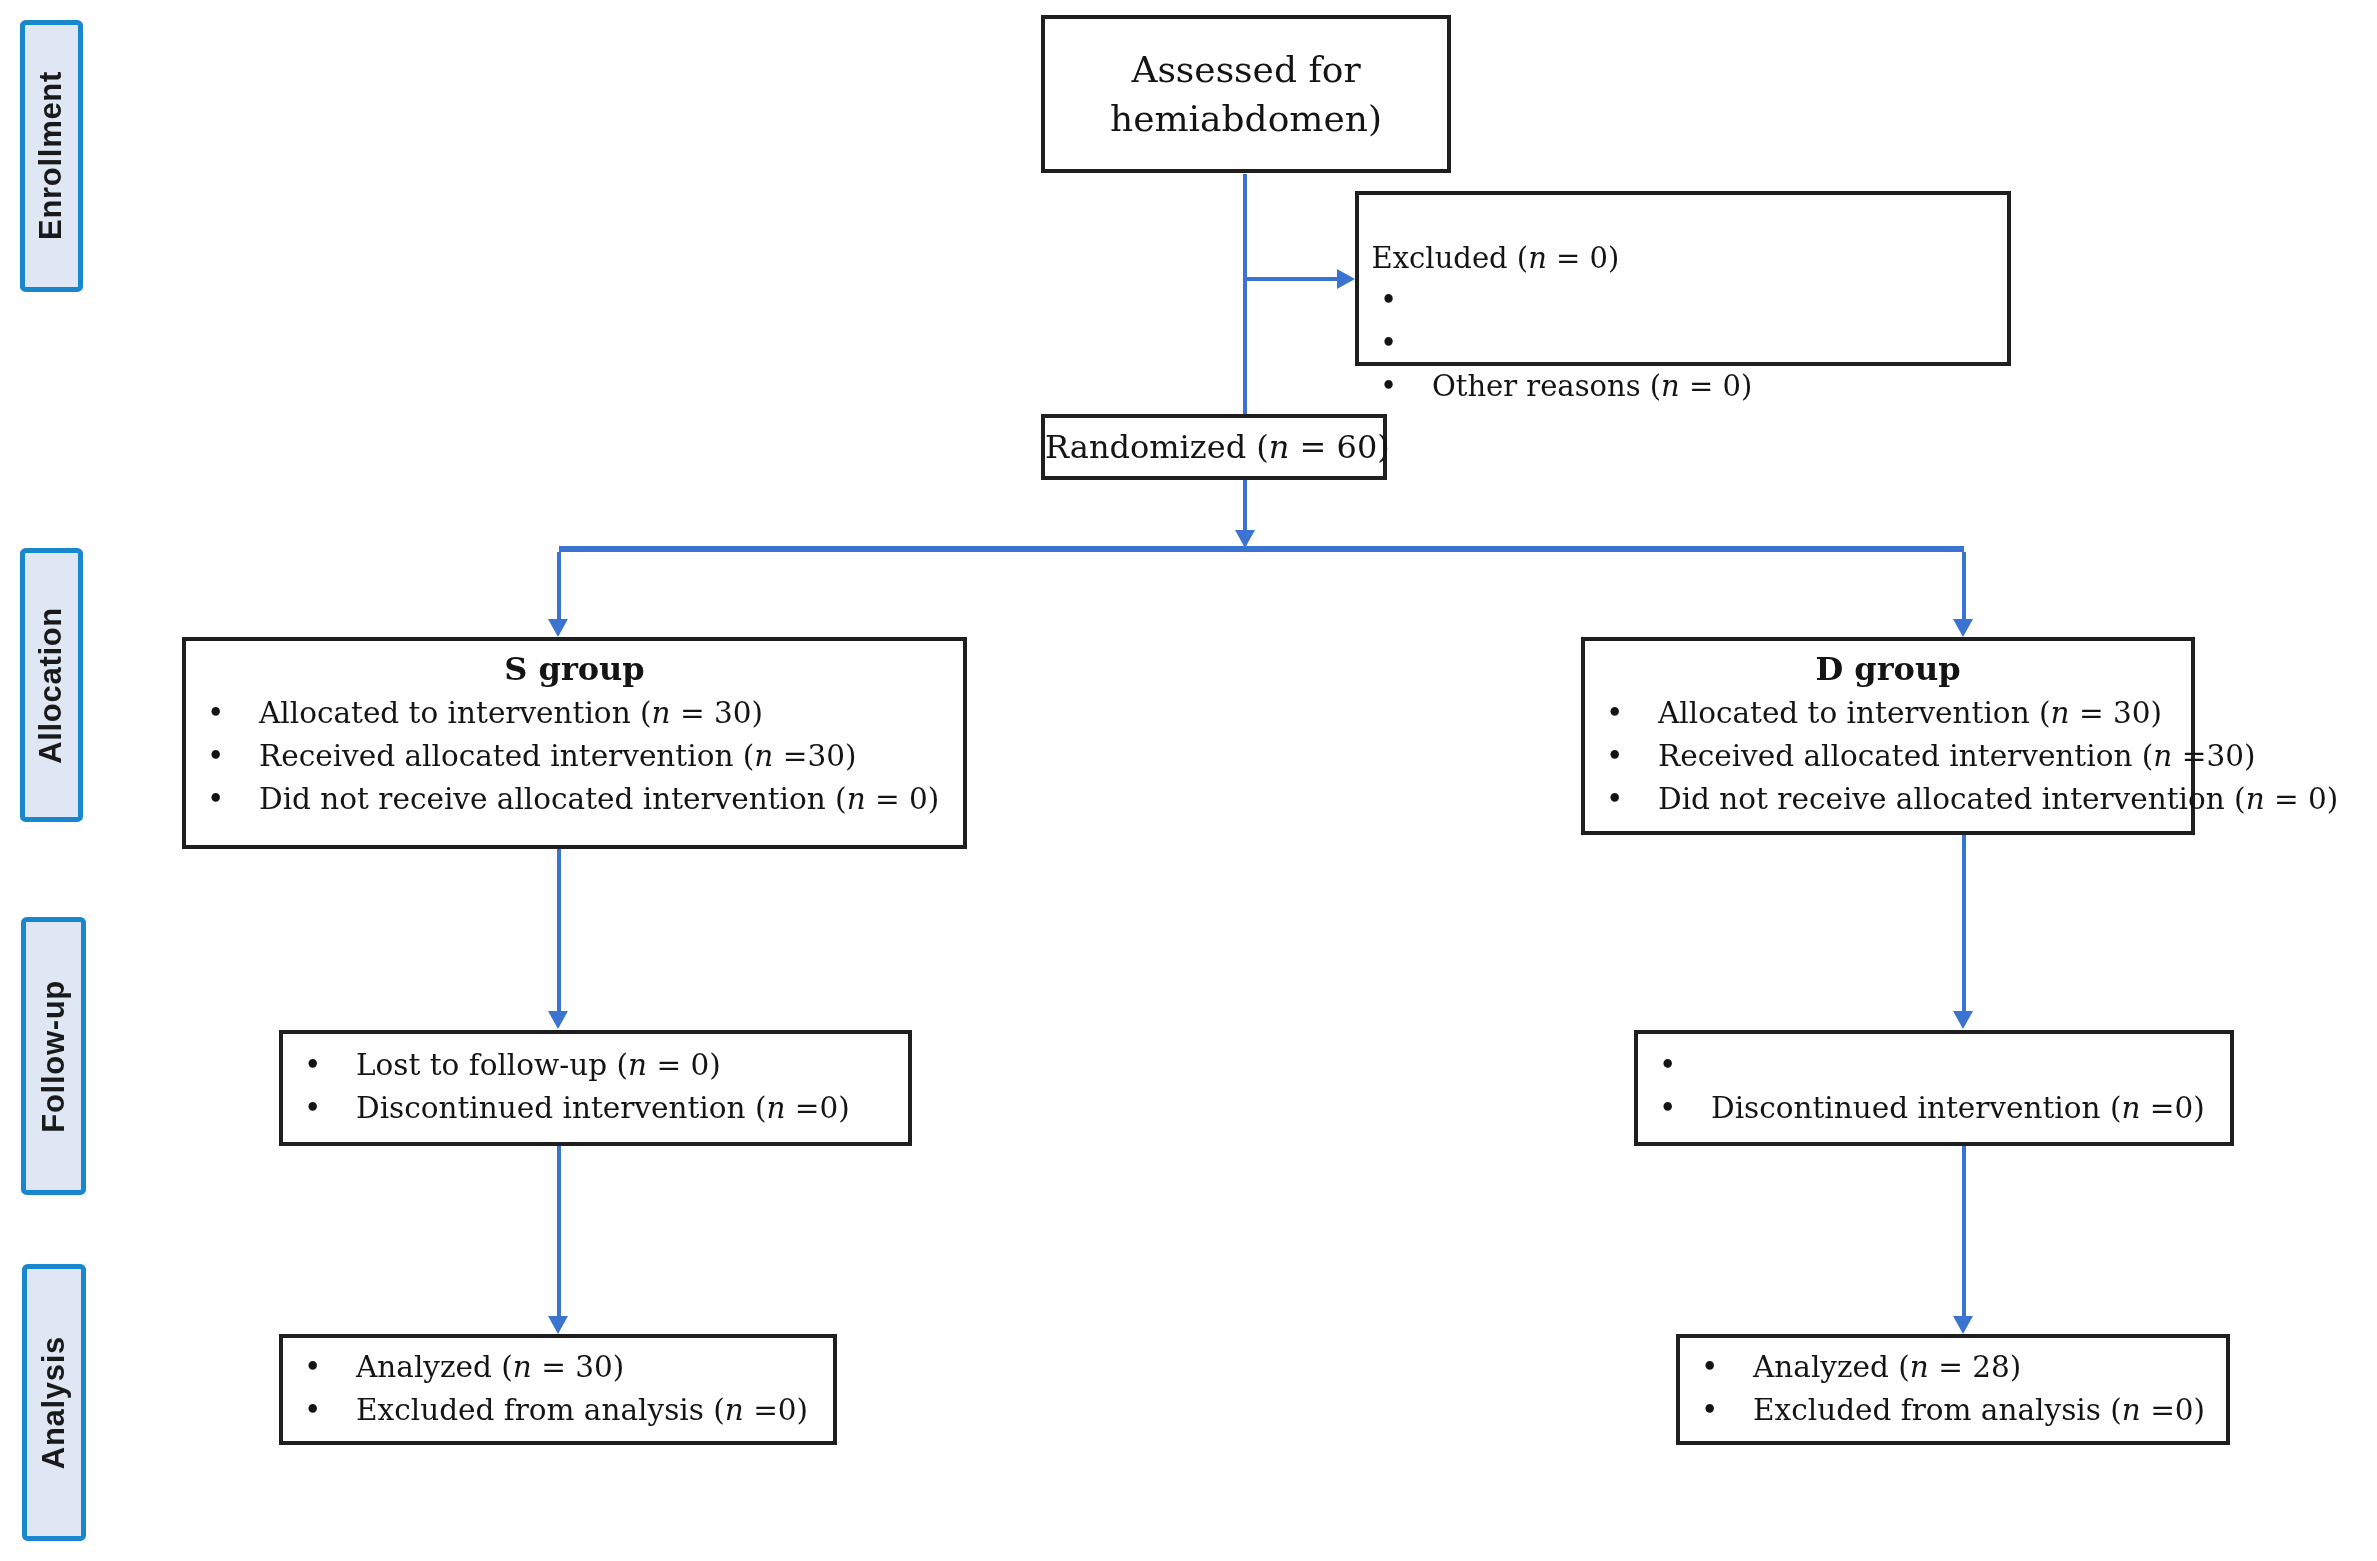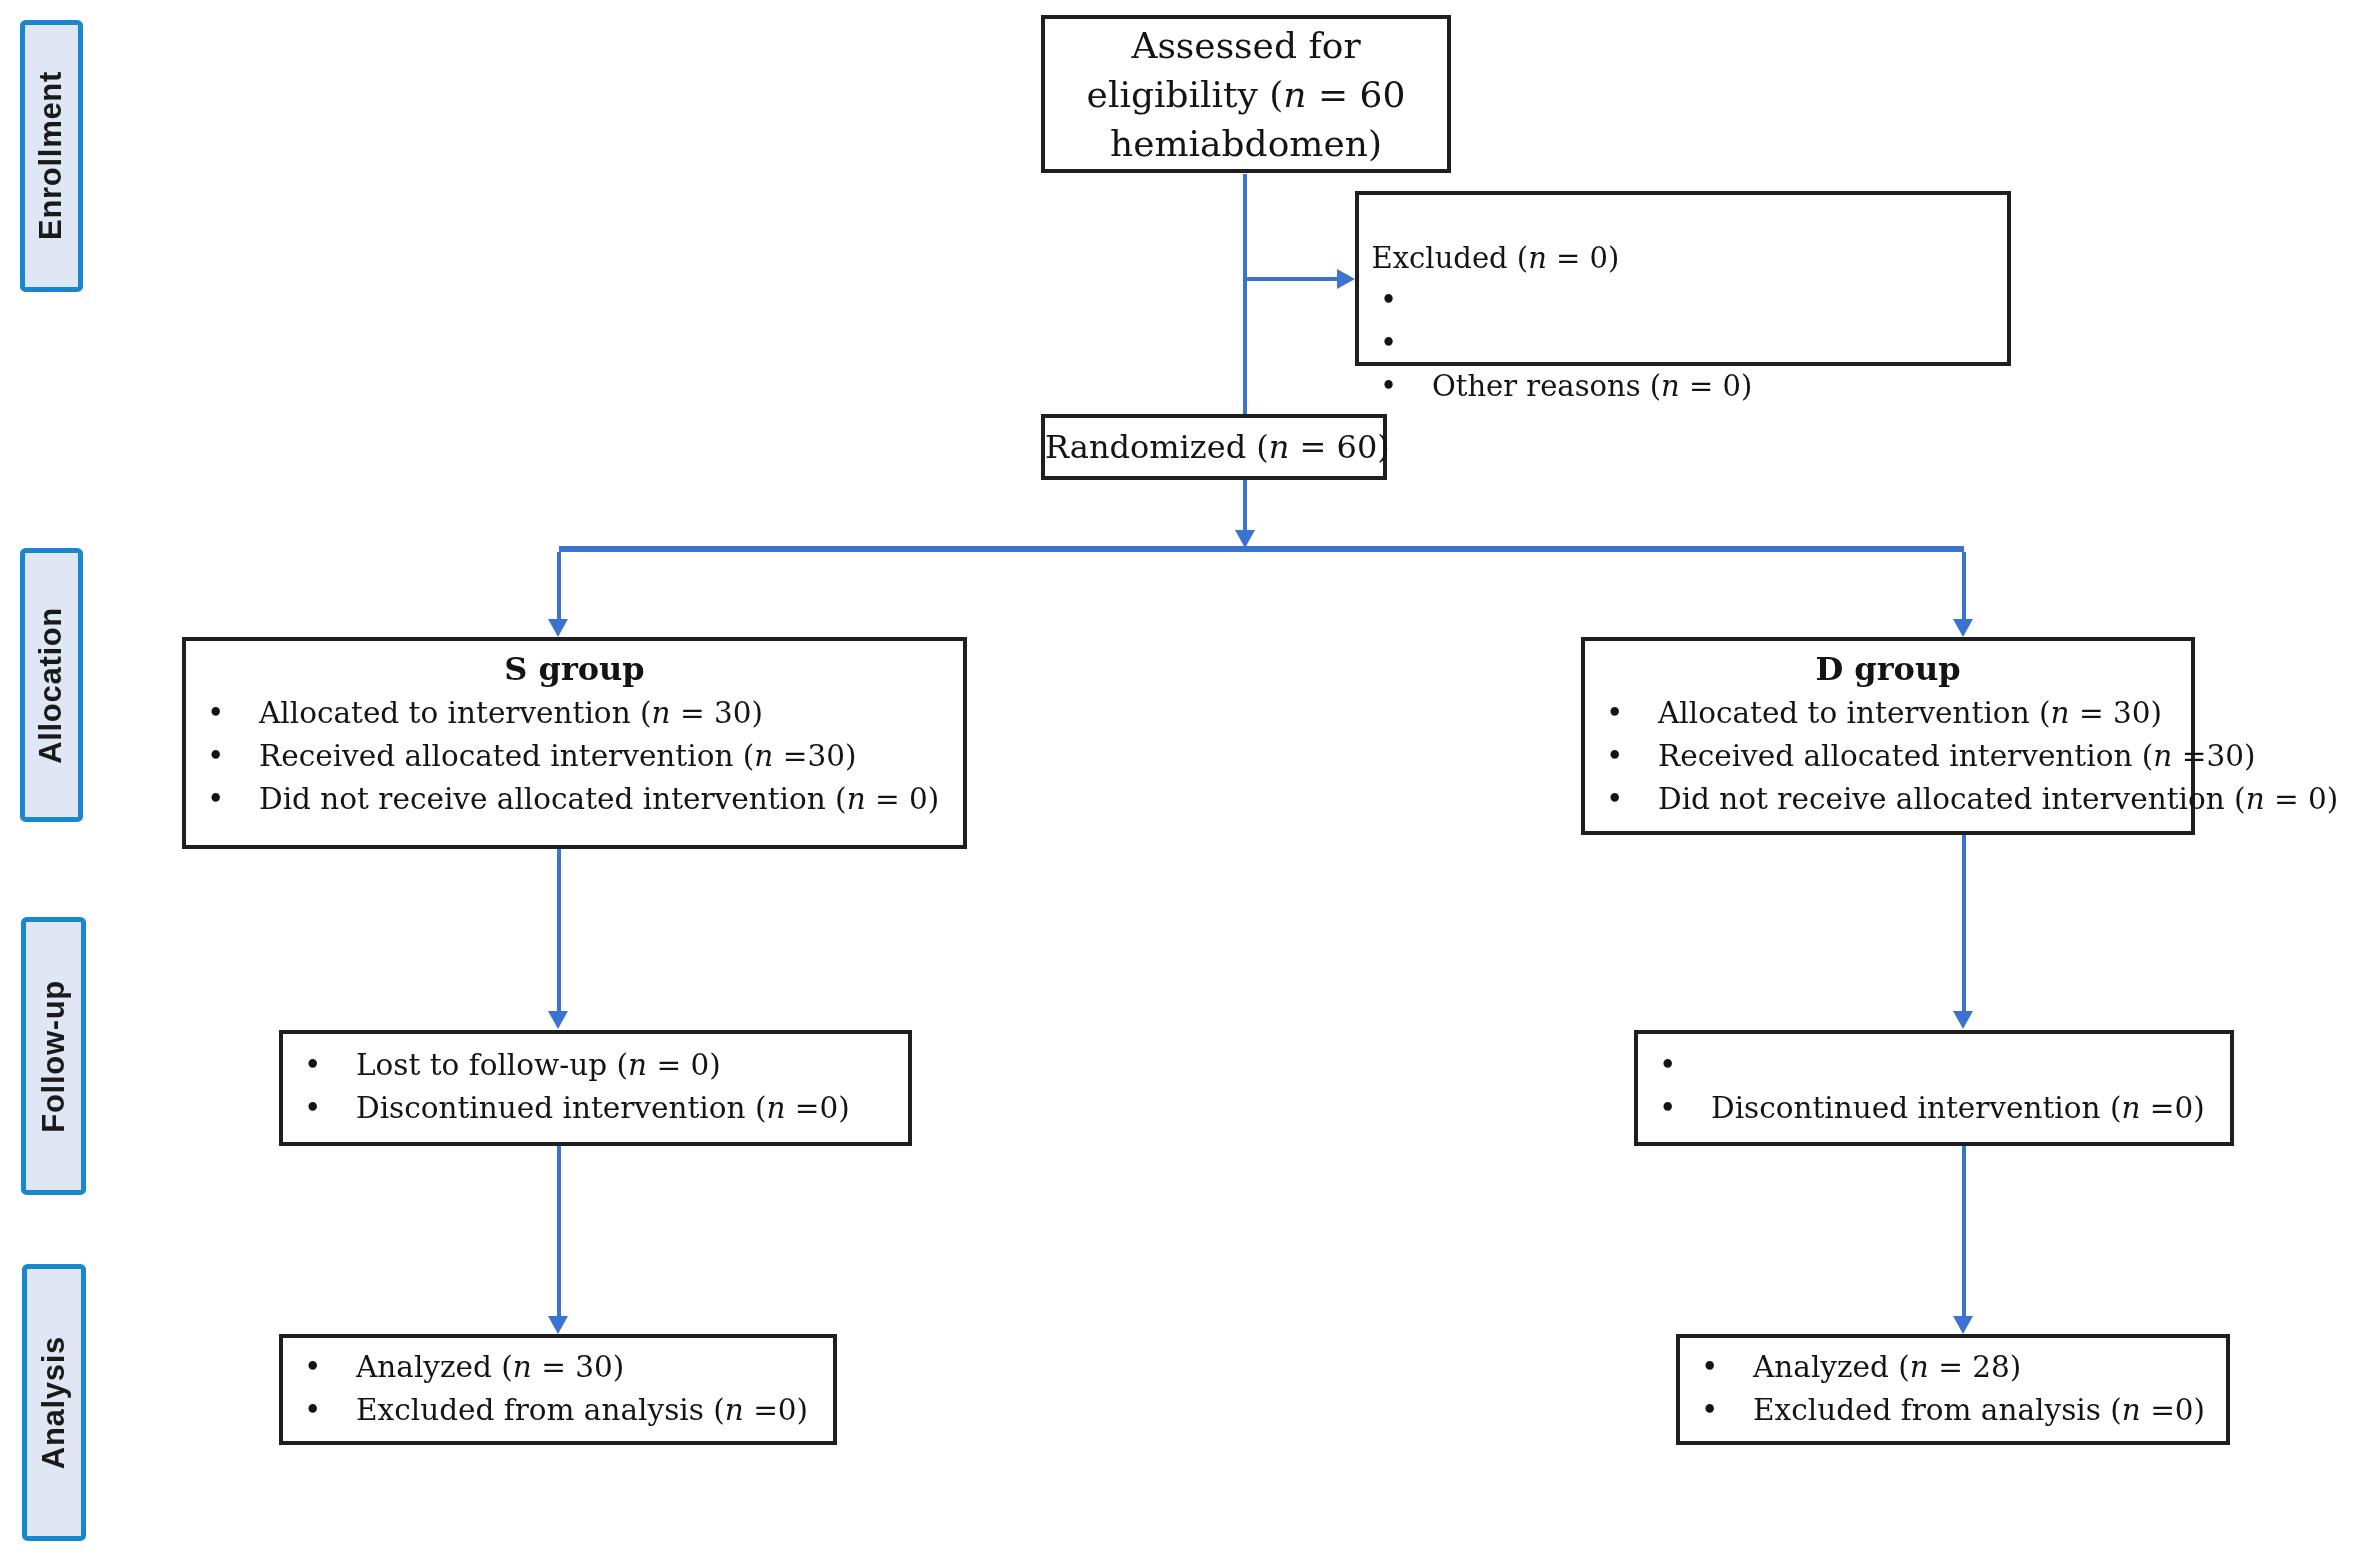--- a/index.html
+++ b/index.html
@@ -127,21 +127,20 @@
 
   <div class="seg" style="left:557px;top:1146px;width:4.2px;height:171px;"></div>
   <div class="ah-down" style="left:548px;top:1316px;"></div>
 
   <div class="seg" style="left:1962px;top:1146px;width:4.2px;height:171px;"></div>
   <div class="ah-down" style="left:1953px;top:1316px;"></div>
 
   <div class="fbox" style="left:1041px;top:15.4px;width:410px;height:158px;font-size:36px;line-height:49px;">
     <div class="center-lines">
       <div class="cline">Assessed for</div>
-      <div class="cline">eligibility (<i>n</i> = 60</div>
       <div class="cline">hemiabdomen)</div>
     </div>
   </div>
 
   <div class="fbox" style="left:1355px;top:191px;width:656px;height:175px;font-size:29px;line-height:41px;">
     <div class="fbox-head">Excluded (<i>n</i> = 0)</div>
     <div class="brow">
       <span class="bdot">•</span>
     </div>
     <div class="brow">

